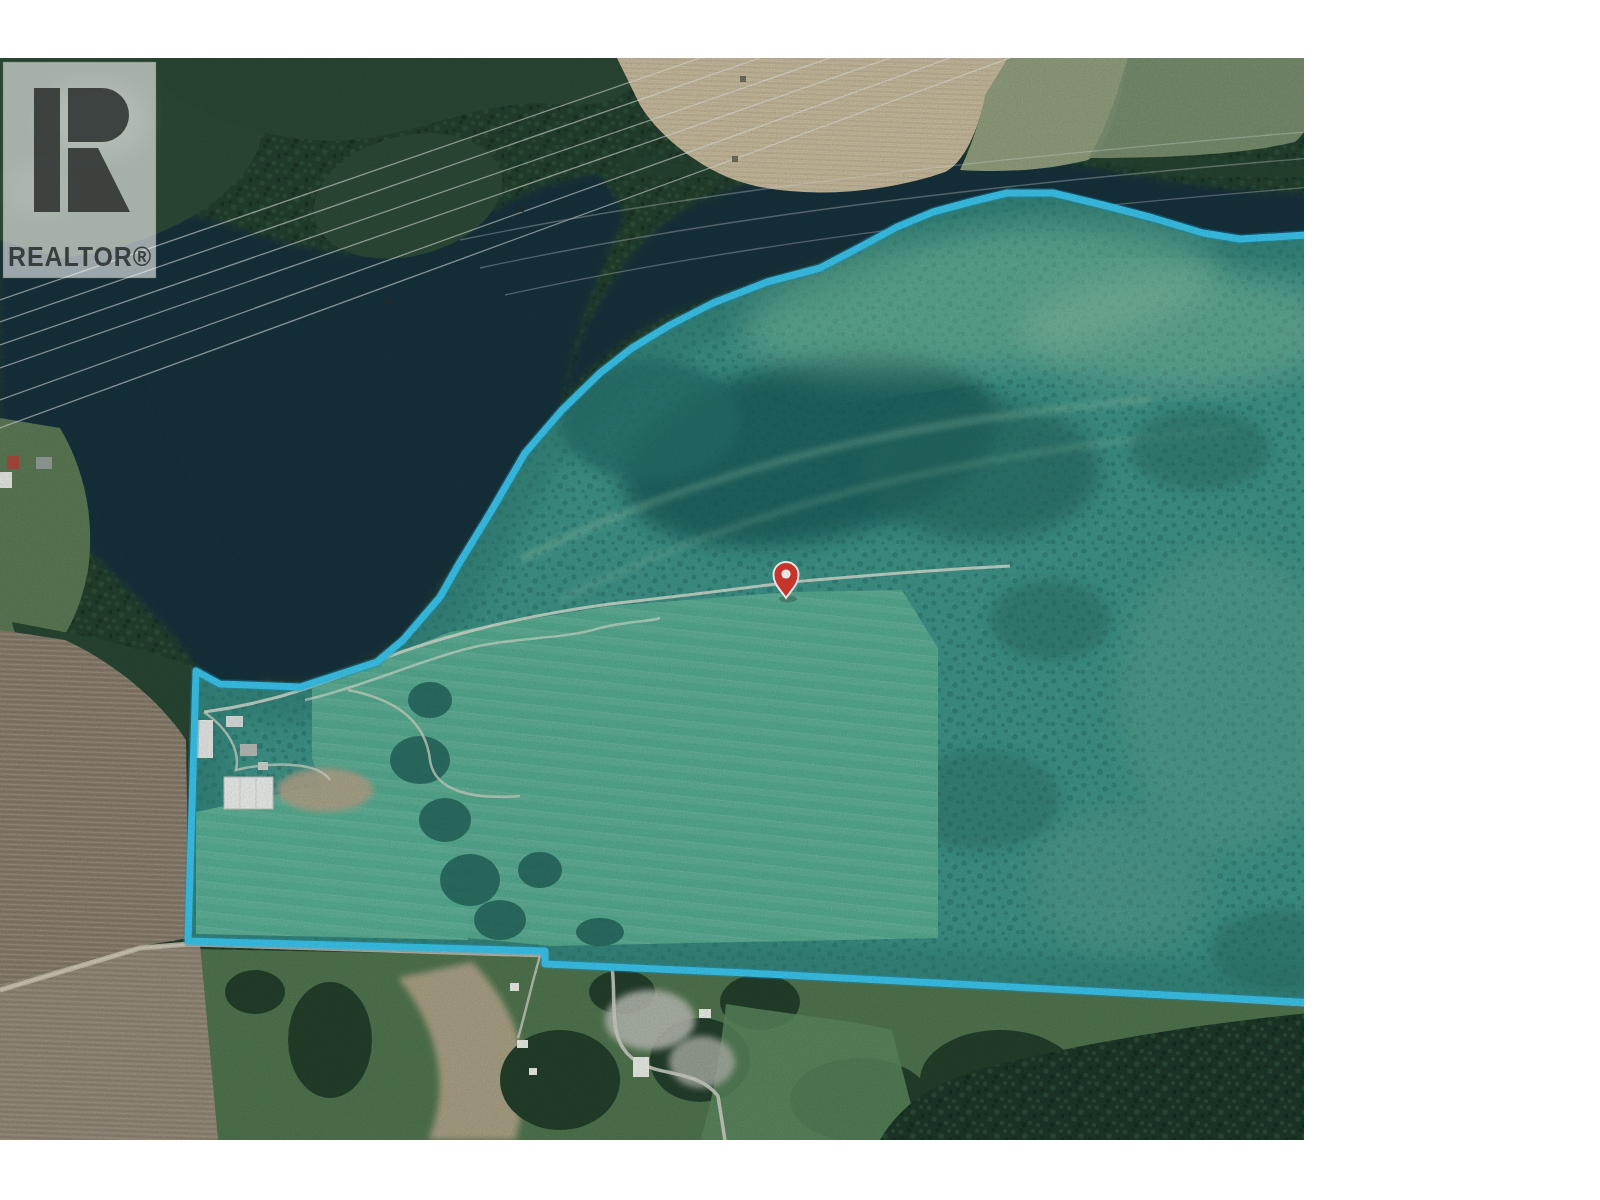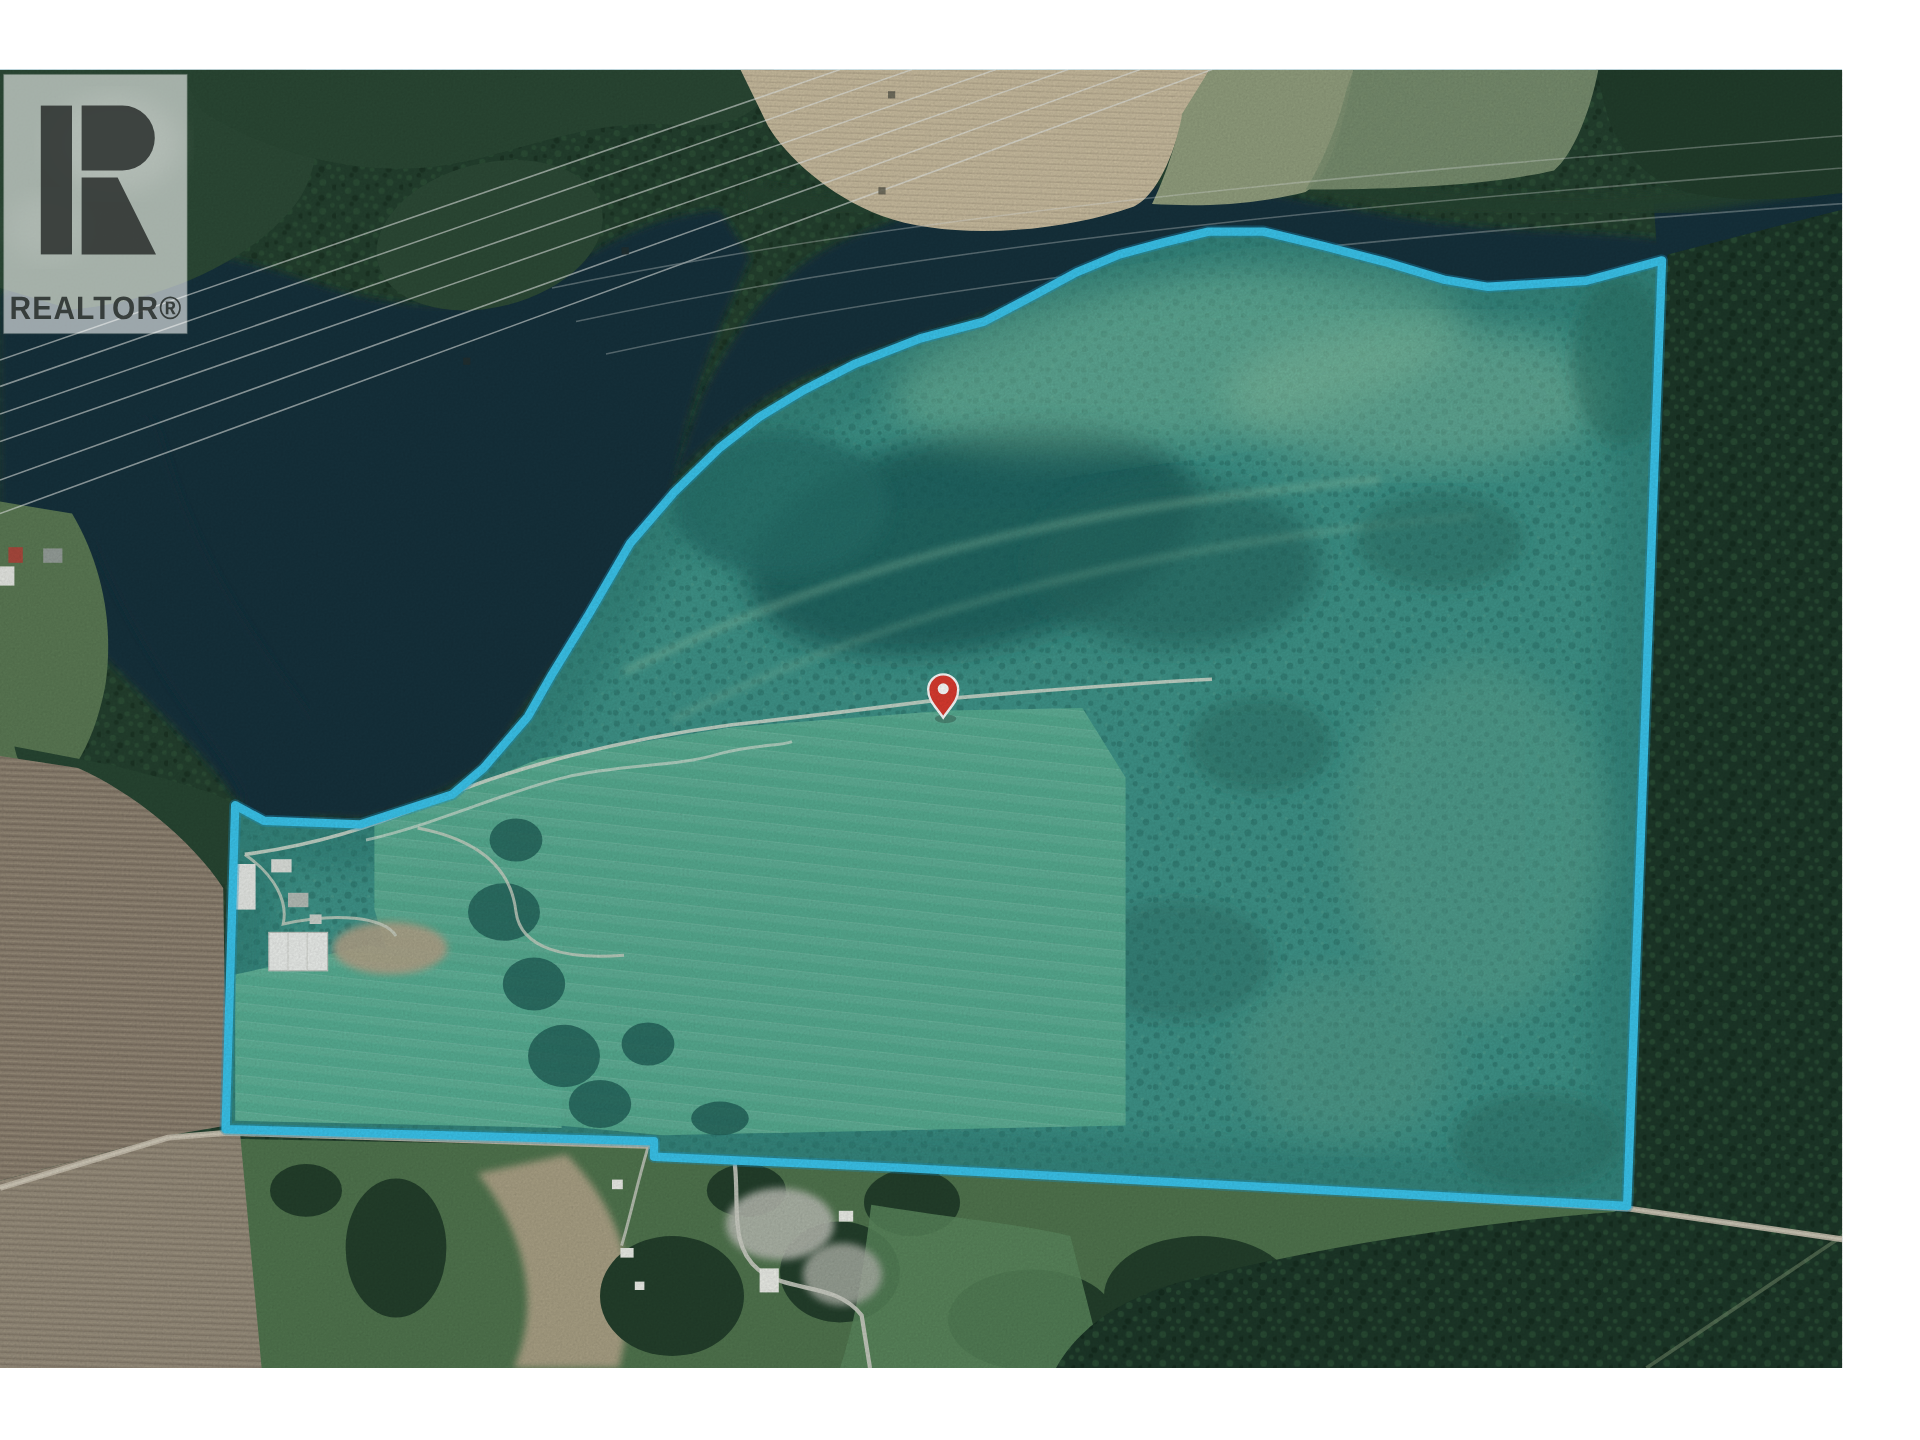--- a/index.html
+++ b/index.html
@@ -1,16 +1,16 @@
 <!DOCTYPE html>
 <html><head>
 <meta charset="utf-8">
 <style>
   html,body{margin:0;padding:0;background:#ffffff;}
-  #stage{position:relative;width:1535px;height:1200px;background:#7dd3fc;overflow:hidden;
+  #stage{position:relative;width:1304px;height:1200px;background:#15803d;overflow:hidden;
          font-family:"Liberation Sans", sans-serif;}
   svg{position:absolute;left:0;top:0;display:block;}
   .wordmark{font-family:"Liberation Sans", sans-serif;font-weight:bold;}
 </style>
 </head>
 <body>
 
 <div id="stage">
 <svg width="1600" height="1200" viewBox="0 0 1600 1200">
   <defs>

